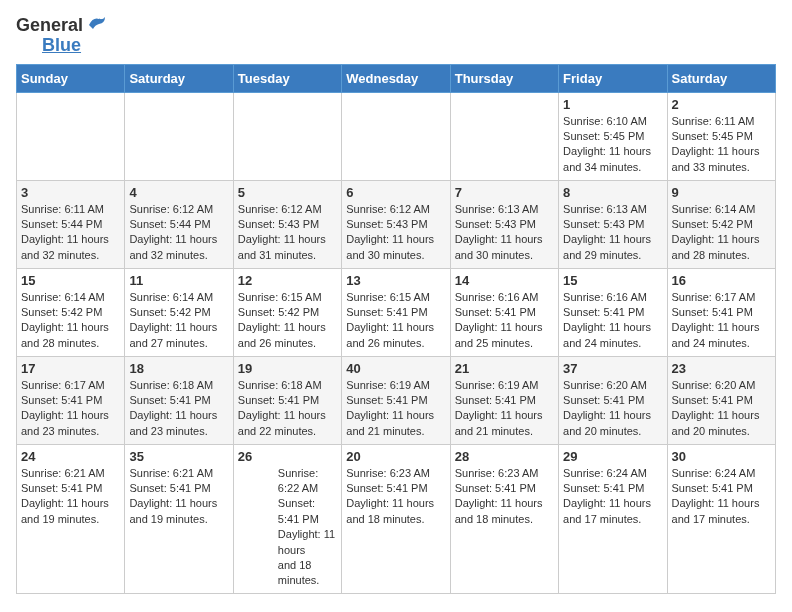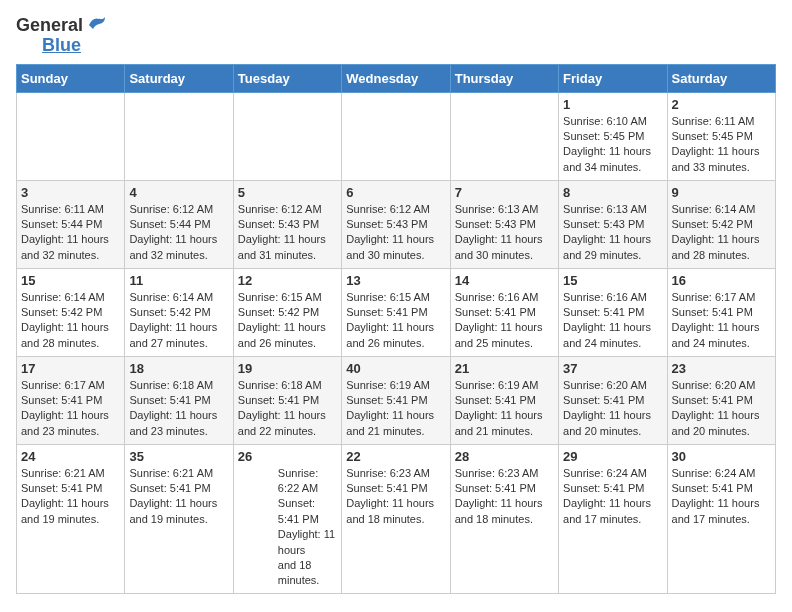--- a/index.html
+++ b/index.html
@@ -310,21 +310,21 @@
 and 19 minutes.</div>
         </td>
         <td>
           <span class="day-num">26</span>
           <div class="day-info" style="white-space: pre-line; margin-left: 40px;">Sunrise: 6:22 AM
 Sunset: 5:41 PM
 Daylight: 11 hours
 and 18 minutes.</div>
         </td>
         <td>
-          <span class="day-num">22</span>
+          <span class="day-num">20</span>
           <div class="day-info" style="white-space: pre-line;">Sunrise: 6:23 AM
 Sunset: 5:41 PM
 Daylight: 11 hours
 and 18 minutes.</div>
         </td>
         <td>
           <span class="day-num">28</span>
           <div class="day-info" style="white-space: pre-line;">Sunrise: 6:23 AM
 Sunset: 5:41 PM
 Daylight: 11 hours

